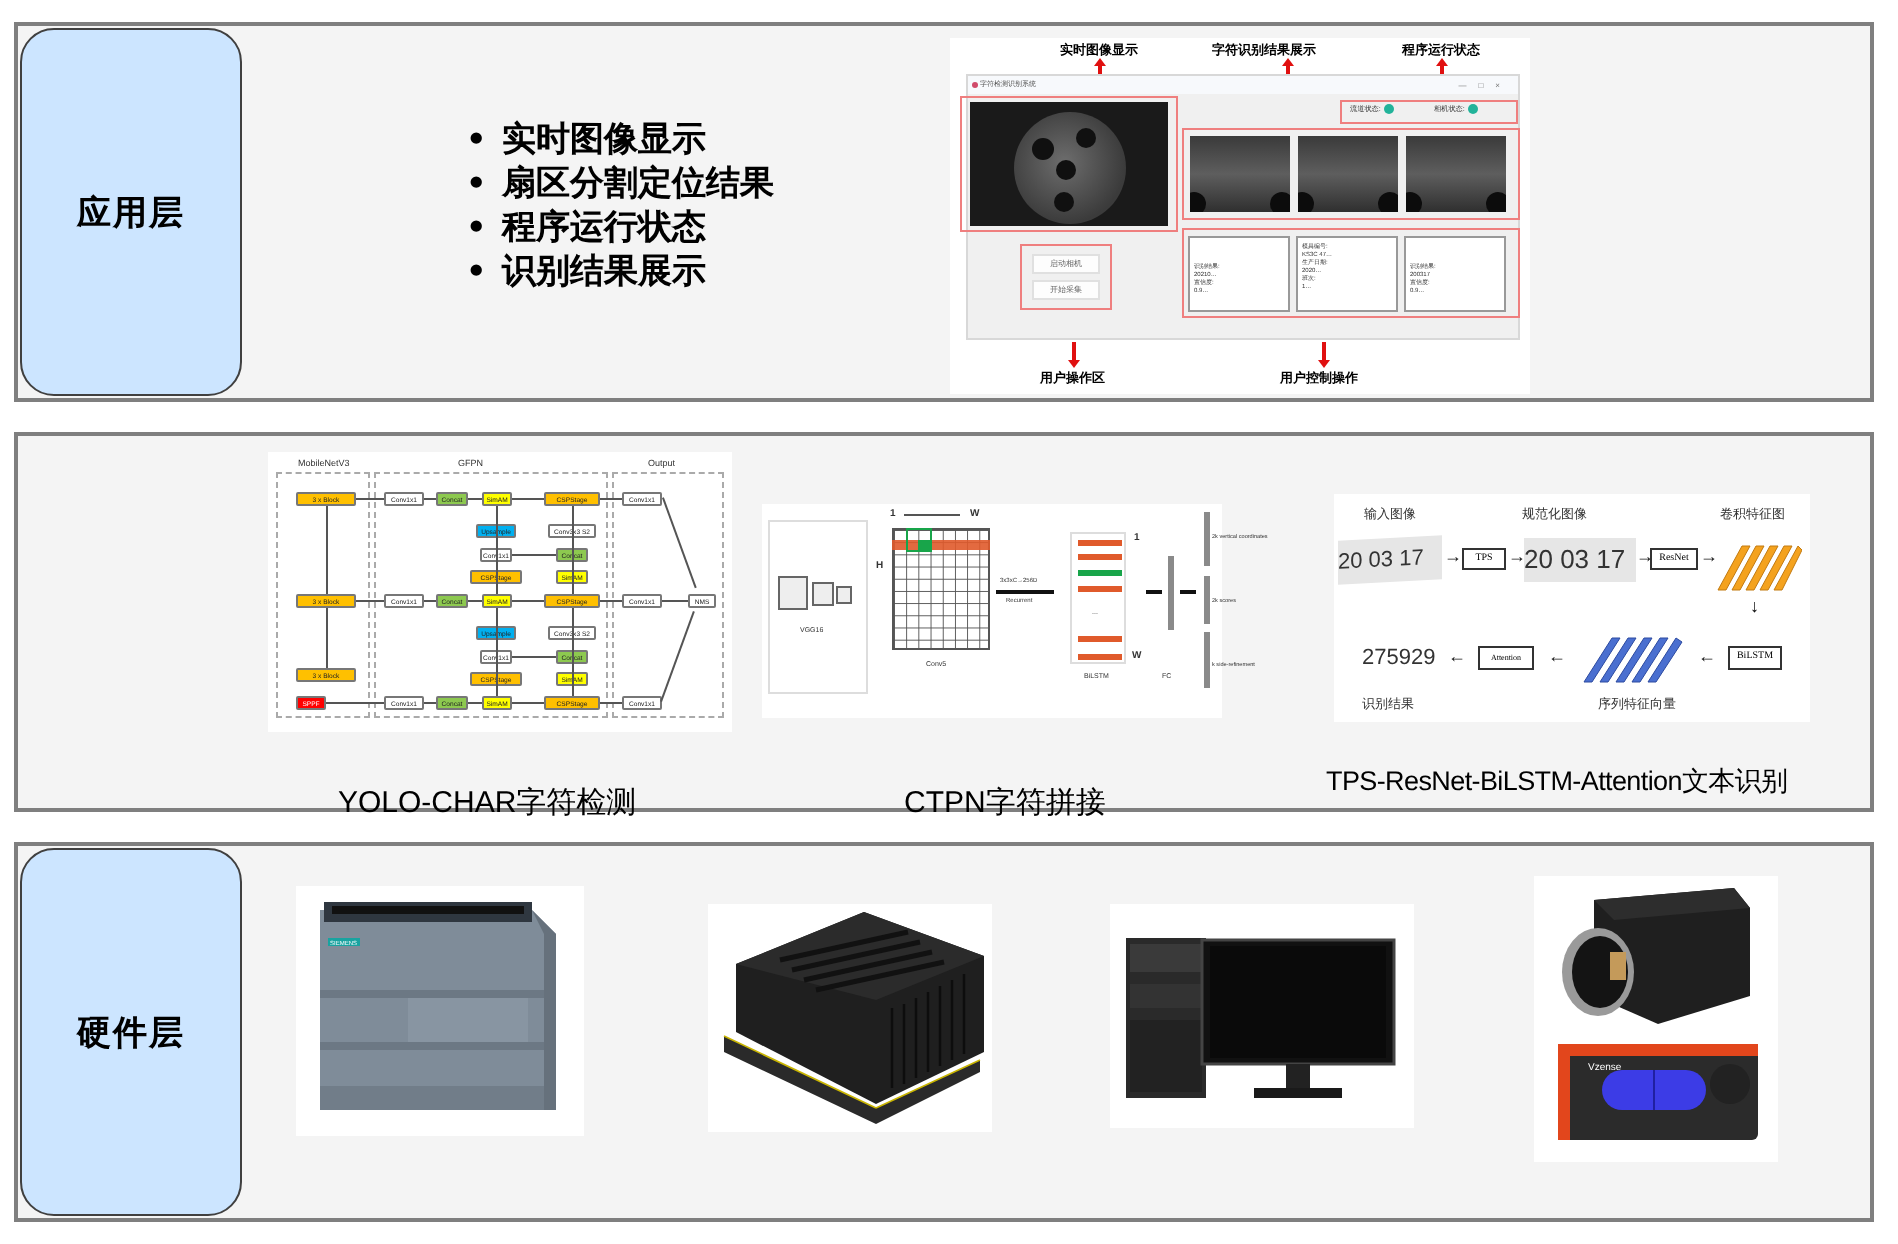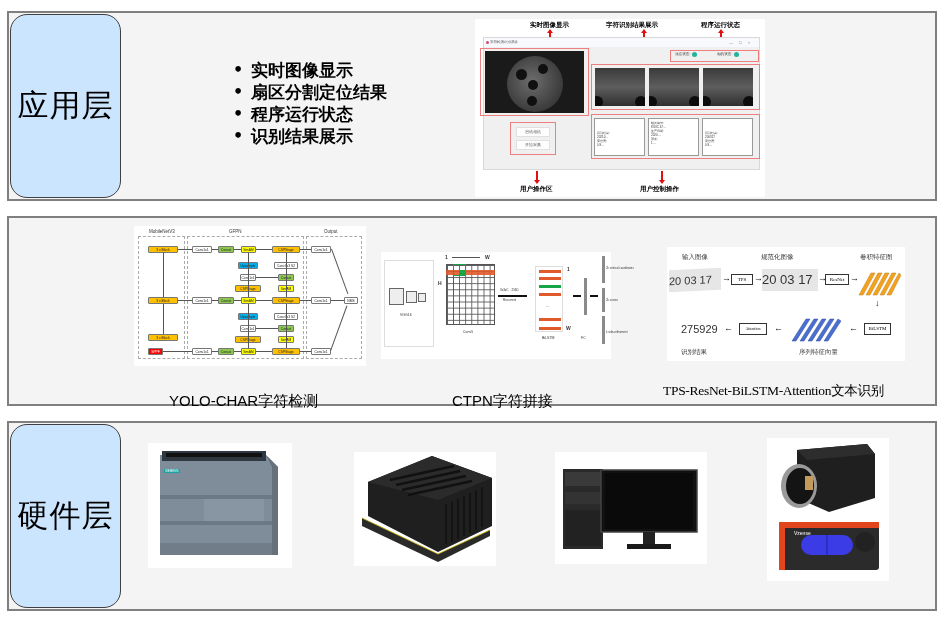--- a/index.html
+++ b/index.html
@@ -11,21 +11,21 @@
     background: #f4f4f4; border: 2px solid #7f7f7f;
   }
   #layer-app { top: 11px; }
   #layer-algo { top: 216px; }
   #layer-hw { top: 421px; }
 
   .layer-label {
     position: absolute; left: 1px; top: 1px; width: 111px; height: 184px;
     background: #cce5ff; border: 1.5px solid #404040; border-radius: 17px;
     display: flex; align-items: center; justify-content: center;
-    font-family: "DejaVu Sans", sans-serif; font-weight: normal; font-size: 31px; letter-spacing: 1px;
+    font-family: "DejaVu Sans", sans-serif; font-weight: bold; font-size: 17px; letter-spacing: 1px;
   }
 
   
   .bullets { position: absolute; left: 222px; top: 46px; list-style: none; }
   .bullets li {
     font-family: "DejaVu Sans", sans-serif; font-weight: bold; font-size: 17px; line-height: 22px;
     position: relative; padding-left: 20px;
   }
   .bullets li::before { content: "•"; position: absolute; left: 2px; top: 0; font-size: 16px; }
 
@@ -46,21 +46,21 @@
   .seg { position: absolute; top: 3px; width: 50px; height: 38px; background: linear-gradient(180deg, #3a3a3a, #5e5e5e 50%, #2f2f2f); overflow: hidden; }
   .seg .h1, .seg .h2 { position: absolute; width: 12px; height: 12px; border-radius: 50%; background: #0c0c0c; }
   .btn { position: absolute; width: 34px; height: 10px; background: #fdfdfd; border: 1px solid #e0e0e0; font-size: 4px; color: #666; text-align: center; line-height: 8px; }
   .res { position: absolute; top: 3px; width: 51px; height: 38px; background: #fff; border: 1px solid #999; font-size: 3px; color: #333; padding: 2px; line-height: 4px; white-space: pre; overflow: hidden; }
   .status { position: absolute; font-size: 3.6px; color: #333; white-space: nowrap; }
   .ok { display: inline-block; width: 5px; height: 5px; border-radius: 50%; background: #22b39a; vertical-align: middle; margin-left: 2px; }
 
   
   .fig { position: absolute; background: #fff; }
   .caption { position: absolute; top: 174px; font-size: 15px; white-space: nowrap; }
-  .caption.serif { font-family: Liberation Serif, serif; font-size: 13.5px; top: 164px; letter-spacing: -0.3px; }
+  .caption.serif { font-family: Liberation Sans, sans-serif; font-size: 13.5px; top: 164px; letter-spacing: -0.3px; }
   .col-title { position: absolute; font-size: 4.5px; color: #333; }
   .dash { position: absolute; border: 0.8px dashed #aaa; }
   .blk { position: absolute; height: 7px; font-size: 3.3px; line-height: 6px; text-align: center; border: 0.6px solid #777; border-radius: 1px; color: #222; white-space: nowrap; overflow: hidden; }
   .b-orange { background: #ffc000; }
   .b-white { background: #fff; }
   .b-green { background: #8dc94f; }
   .b-yellow { background: #ffff00; }
   .b-blue { background: #00b0f0; }
   .b-red { background: #ff0000; color: #fff; }
   .ln { position: absolute; background: #555; }

